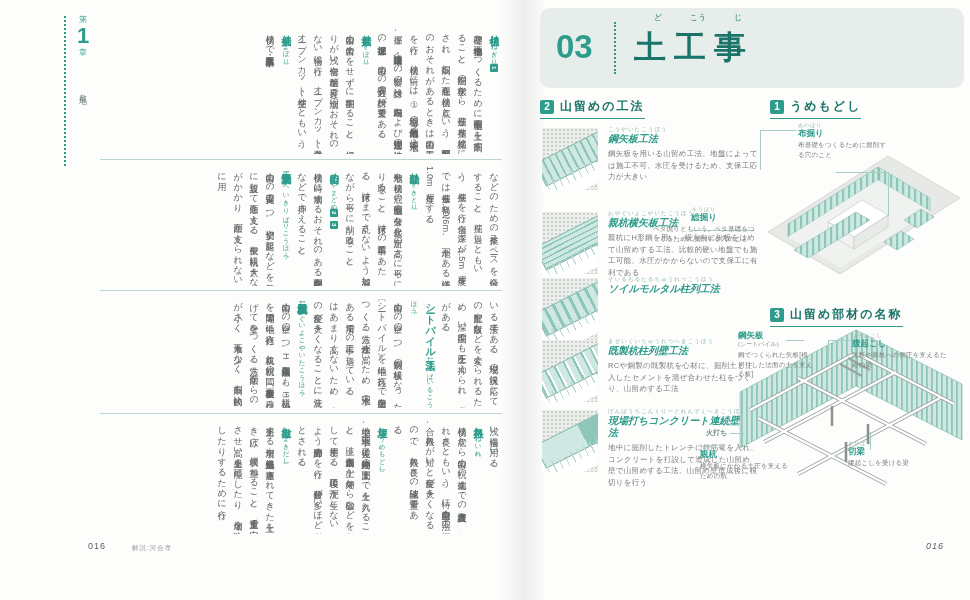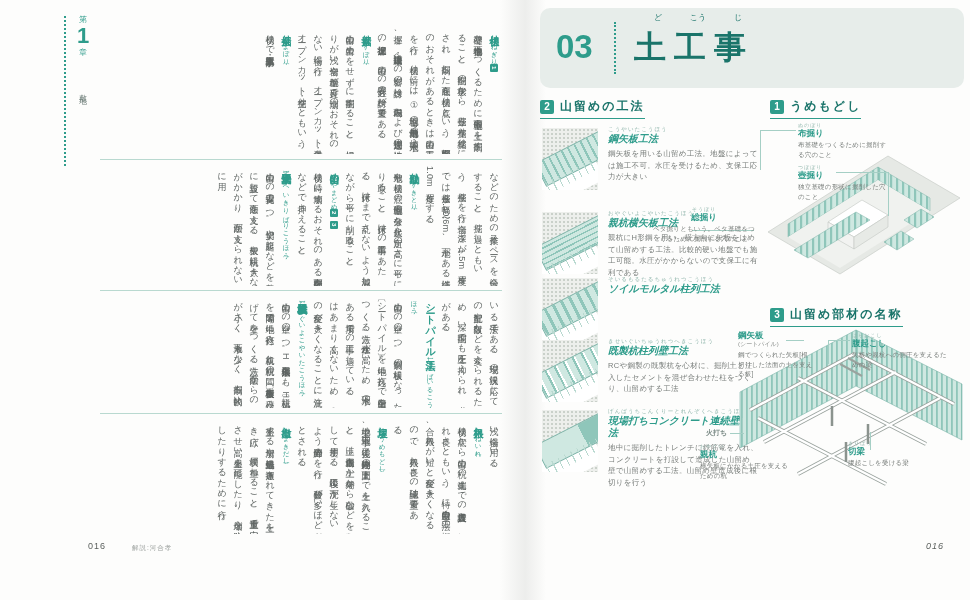--- a/index.html
+++ b/index.html
@@ -292,25 +292,20 @@
       <line x1="104" y1="42" x2="126" y2="54"></line>
         <line x1="112" y1="36" x2="134" y2="48"></line>
     </g>
   </svg>
 
   <div class="callout" style="left:798px;top:122px;">
     <div class="c-reading">ぬのぼり</div>
     <div class="c-term">布掘り</div>
     <div class="c-desc">布基礎をつくるために掘削する穴のこと</div>
   </div>
-  <div class="callout" style="left:798px;top:164px;">
-    <div class="c-reading">つぼぼり</div>
-    <div class="c-term">壺掘り</div>
-    <div class="c-desc">独立基礎の形状に掘削した穴のこと</div>
-  </div>
   <div class="callout" style="left:652px;top:206px;text-align:center;">
     <div class="c-reading">そうぼり</div>
     <div class="c-term">総掘り</div>
     <div class="c-desc" style="width:104px;">ベタ掘りともいう。ベタ基礎をつくるために掘削する穴のこと</div>
   </div>
 
   <div class="callout" style="left:738px;top:330px;">
     <div class="c-term">鋼矢板</div>
     <div class="c-sub">(シートパイル)</div>
     <div class="c-desc" style="width:76px;">鋼でつくられた矢板[根切りした法面の土を支える板]</div>

